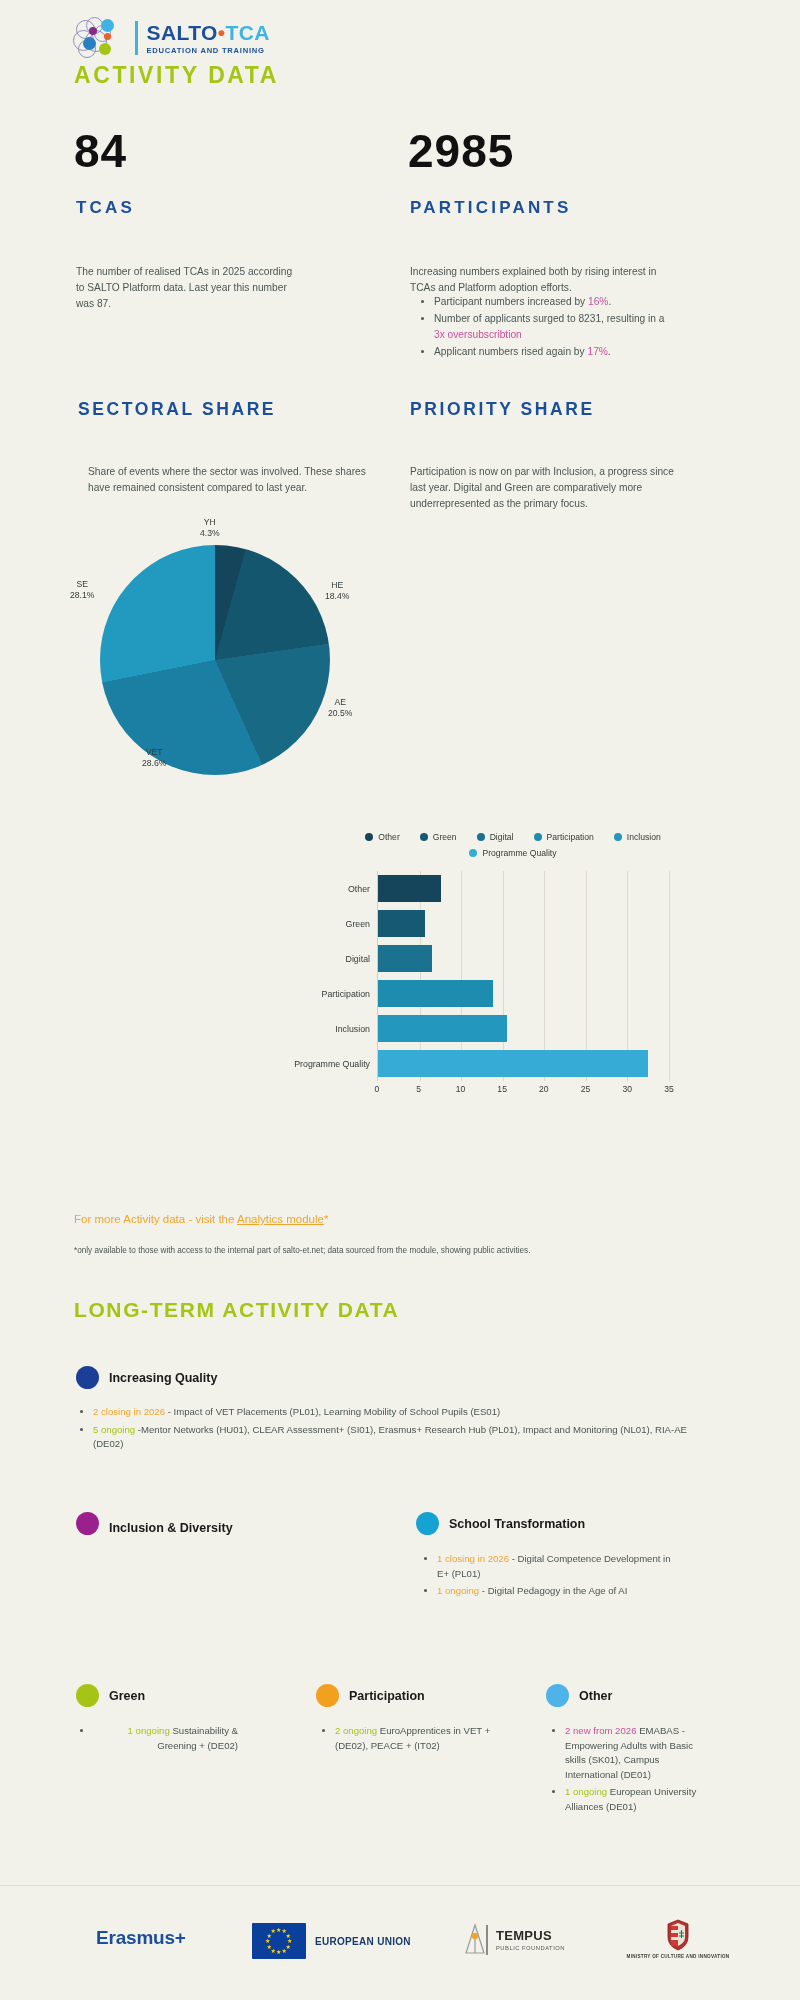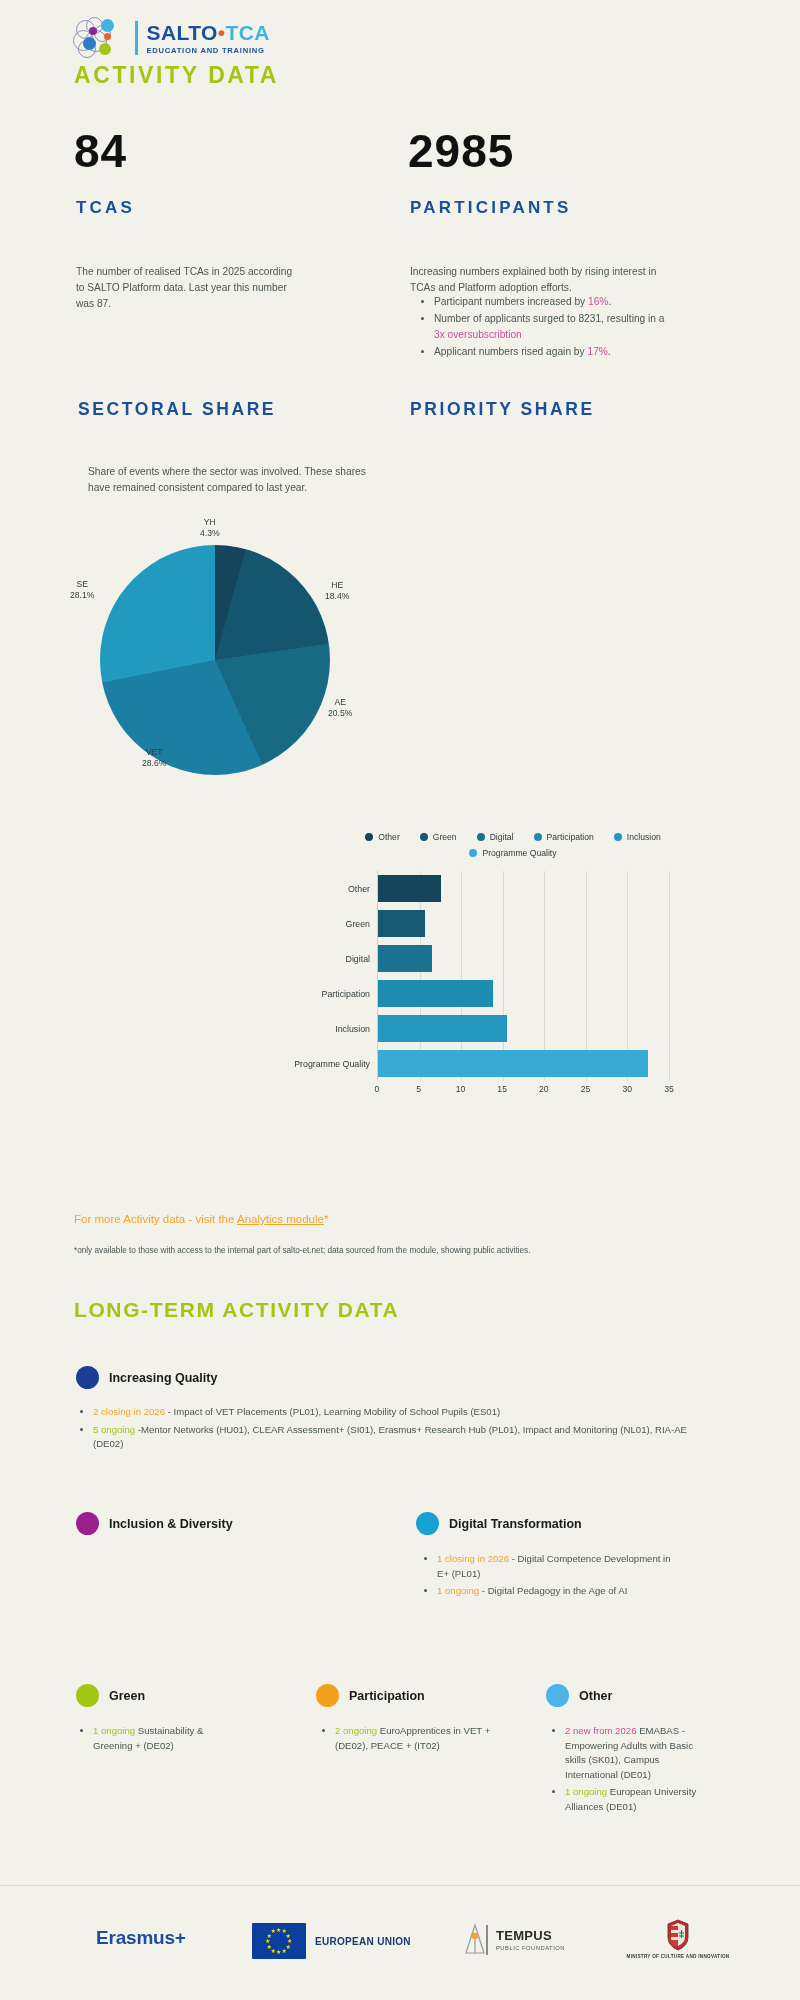--- a/index.html
+++ b/index.html
@@ -200,20 +200,21 @@
   <ul class="bullets" style="left:418px; top:294px; width:260px;">
     <li><span>Participant numbers increased by </span><span class="pink">16%</span><span>.</span></li>
     <li><span>Number of applicants surged to 8231, resulting in a </span><span class="pink">3x oversubscribtion</span><span></span></li>
     <li><span>Applicant numbers rised again by </span><span class="pink">17%</span><span>.</span></li>
   </ul>
 
   <div class="h-section" style="left:78px; top:399px;">SECTORAL SHARE</div>
   <div class="bodytext" style="left:88px; top:440px; width:300px;">Share of events where the sector was involved. These shares have remained consistent compared to last year.</div>
 
   <div class="h-section" style="left:410px; top:399px;">PRIORITY SHARE</div>
+  <div class="bodytext" style="left:410px; top:440px; width:278px;">Participation is now on par with Inclusion, a progress since last year. Digital and Green are comparatively more underrepresented as the primary focus.</div>
 
   <div class="pie-area">
     <div id="pie-holder" style="position: absolute; left: 40px; top: 30px; width: 230px; height: 230px; border-radius: 50%; background: conic-gradient(rgb(20, 69, 90) 0deg, rgb(20, 69, 90) 15.495deg, rgb(20, 86, 110) 15.495deg, rgb(20, 86, 110) 81.802deg, rgb(24, 105, 132) 81.802deg, rgb(24, 105, 132) 155.676deg, rgb(27, 127, 163) 155.676deg, rgb(27, 127, 163) 258.739deg, rgb(34, 153, 191) 258.739deg, rgb(34, 153, 191) 360deg);"></div>
     <div class="pie-label" style="left:140px; top:2px;"><span>YH</span><br><span>4.3</span>%</div>
     <div class="pie-label" style="left:265px; top:65px;"><span>HE</span><br><span>18.4</span>%</div>
     <div class="pie-label" style="left:268px; top:182px;"><span>AE</span><br><span>20.5</span>%</div>
     <div class="pie-label" style="left:82px;  top:232px;"><span>VET</span><br><span>28.6</span>%</div>
     <div class="pie-label" style="left:10px;  top:64px;"><span>SE</span><br><span>28.1</span>%</div>
   </div>
 
@@ -298,39 +299,39 @@
 
   <div class="cat-head" style="left:76px; top:1366px;">
     <span class="cat-dot" style="background:#1b3f96;"></span>
     <span class="cat-title">Increasing Quality</span>
   </div>
   <ul class="cat-list" style="left:78px; top:1405px; width:620px;">
     <li><span class="hl-orange">2 closing in 2026</span><span> -  Impact of VET Placements (PL01),  Learning Mobility of School Pupils (ES01)</span></li>
     <li><span class="hl-green">5 ongoing</span><span> -Mentor Networks (HU01), CLEAR Assessment+ (SI01), Erasmus+ Research Hub (PL01), Impact and Monitoring (NL01), RIA-AE (DE02)</span></li>
   </ul>
 
-  <div class="cat-head" style="left:76px; top:1512px;">
+  <div class="cat-head" style="left:76px; top:1512px;align-items:flex-end;">
     <span class="cat-dot" style="background:#9c1f8e;"></span>
     <span class="cat-title">Inclusion &amp; Diversity</span>
   </div>
 
   <div class="cat-head" style="left:416px; top:1512px;">
     <span class="cat-dot" style="background:#17a2d4;"></span>
-    <span class="cat-title">Digital Transformation</span>
+    <span class="cat-title">School Transformation</span>
   </div>
   <ul class="cat-list" style="left:422px; top:1552px; width:250px;">
     <li><span class="hl-orange">1 closing in 2026</span><span> - Digital Competence Development in E+ (PL01)</span></li>
     <li><span class="hl-orange">1 ongoing</span><span> - Digital Pedagogy in the Age of AI</span></li>
   </ul>
 
   <div class="cat-head" style="left:76px; top:1684px;">
     <span class="cat-dot" style="background:#a5c516;"></span>
     <span class="cat-title">Green</span>
   </div>
-  <ul class="cat-list" style="left:78px; top:1724px; width:160px;">
+  <ul class="cat-list" style="left:78px; top:1724px; width:160px;text-align:right;">
     <li><span class="hl-green">1 ongoing</span><span> Sustainability &amp; Greening + (DE02)</span></li>
   </ul>
 
   <div class="cat-head" style="left:316px; top:1684px;">
     <span class="cat-dot" style="background:#f2a01e;"></span>
     <span class="cat-title">Participation</span>
   </div>
   <ul class="cat-list" style="left:320px; top:1724px; width:175px;">
     <li><span class="hl-green">2 ongoing</span><span> EuroApprentices in VET + (DE02), PEACE + (IT02)</span></li>
   </ul>

